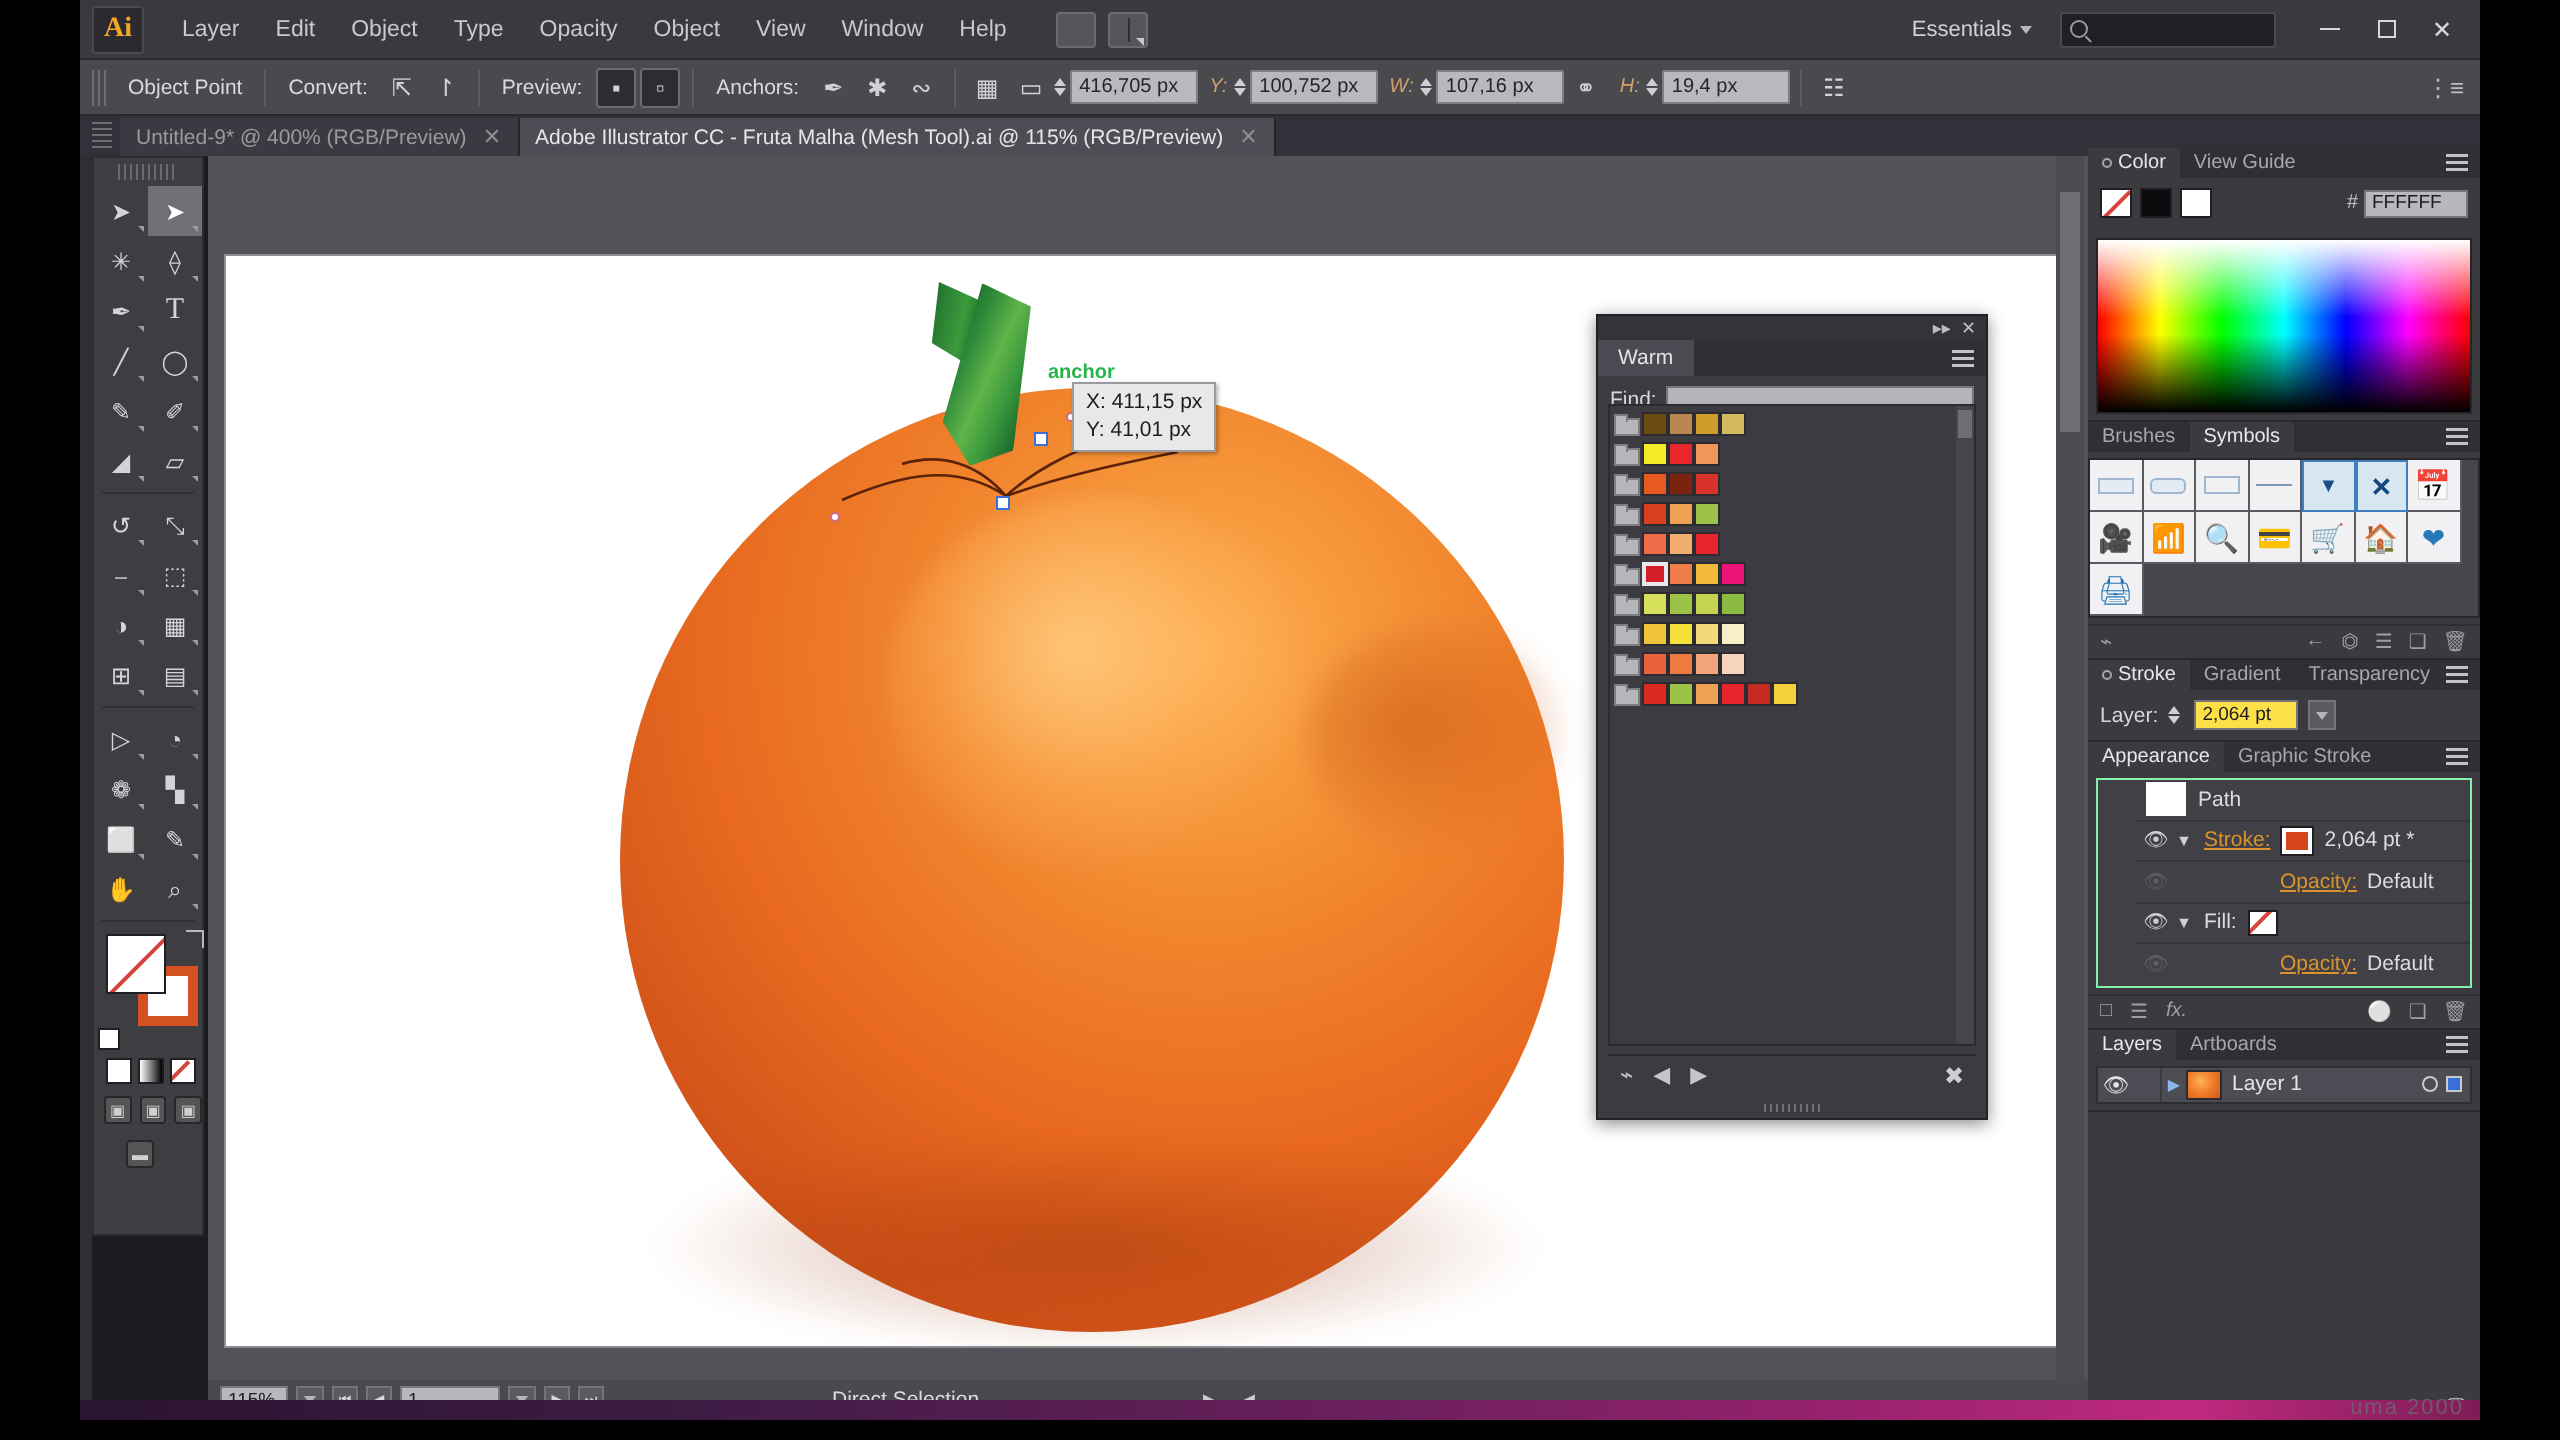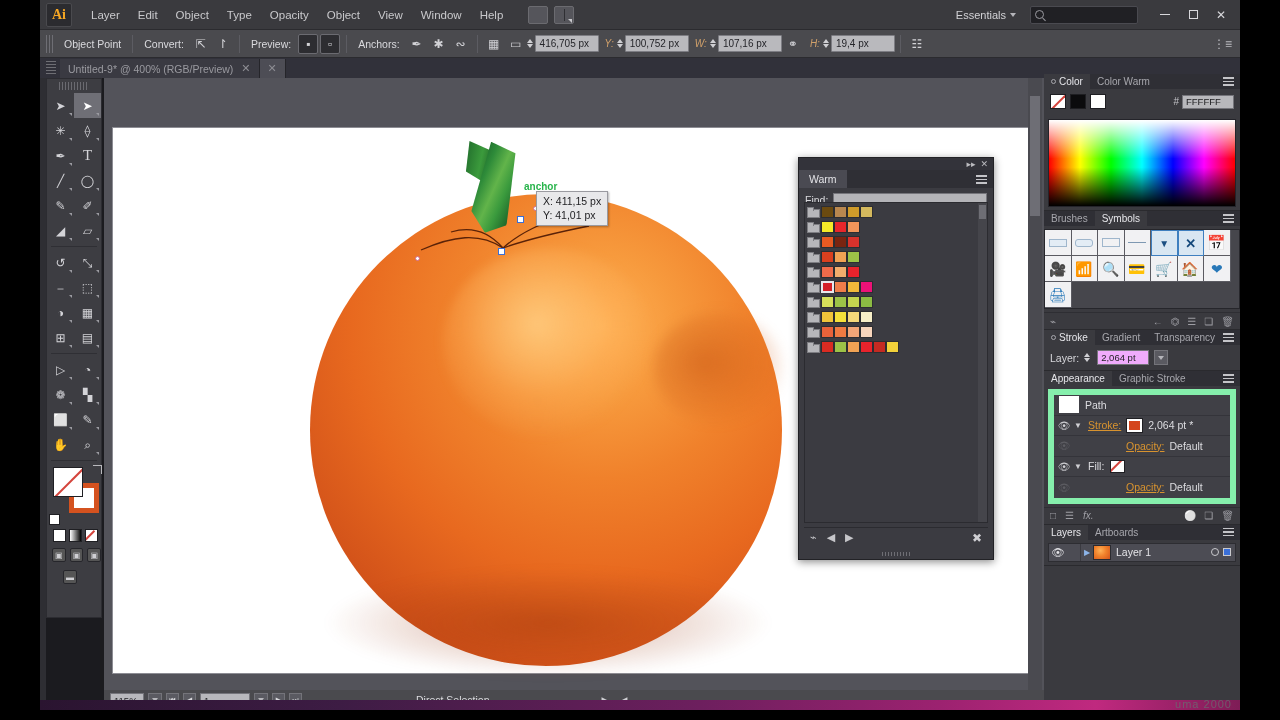--- a/index.html
+++ b/index.html
@@ -269,25 +269,25 @@
   .sym-cell { width:26.5px; height:26px; border-right:1px solid #5a5a61; border-bottom:1px solid #5a5a61;
     display:flex;align-items:center;justify-content:center; background:#f1f1f3; }
   .sym-cell.dark { background:#46464c; border-right:none; border-bottom:none; }
   .sym-cell.btn { background:#d8e6f2; border:1px solid #3f7fbf; }
   .pnl-footer { display:flex; align-items:center; gap:9px; height:17px; padding:0 6px; color:#9e9ea4; font-size:10px;
     background:#3a3a3f; border-top:1px solid #2e2e33;}
   .pnl-footer .right { margin-left:auto; display:flex; gap:8px; }
 
   .weight-row { display:flex; align-items:center; gap:5px; }
   .weight-row label { font-size:10.5px; color:#d6d6da; }
-  .wfield { width:52px;height:15px;background:#f0abfc;border:1px solid #75757b;color:#1d1d20;font-size:9.5px;
+  .wfield { width:52px;height:15px;background:#fde047;border:1px solid #75757b;color:#1d1d20;font-size:9.5px;
     display:flex;align-items:center;padding-left:3px;}
   .drop-btn { width:14px;height:15px;background:#5a5a61;border:1px solid #74747a;display:flex;align-items:center;justify-content:center;}
 
-  .app-list { border:6px solid #86efac; background:#404046; }
+  .app-list { border:1px solid #86efac; background:#404046;padding-left:19px; }
   .app-row { display:flex; align-items:center; height:20.5px; border-bottom:1px solid #34343a; font-size:10.5px; color:#dcdce0; }
   .app-row .eye { width:20px; text-align:center; color:#cfcfd3; font-size:10px; }
   .app-row .eye.dim { color:#5d5d63; }
   .app-row .arw { width:14px; color:#cfcfd3; font-size:8px; }
   .app-row .lbl { color:#d8932f; text-decoration:underline; }
   .app-row .lbl.plain { color:#dcdce0; text-decoration:none; }
   .app-row .chipbox { width:15px;height:13px;border:1px solid #1f1f23; margin:0 6px; }
   .app-row .val { color:#dcdce0; }
   .app-thumb { width:20px;height:17px;background:#fff;border:1px solid #22222700; margin:0 6px 0 5px; }
 
@@ -412,20 +412,21 @@
     <div class="opt-right">⋮≡</div>
   </div>
 
   <div class="tabbar">
     <div class="tab-grip"></div>
     <div class="doc-tab">
       <span>Untitled-9* @ 400% (RGB/Preview)</span>
       <span class="tab-close">✕</span>
     </div>
     <div class="doc-tab active">
+      <span>Adobe Illustrator CC - Fruta Malha (Mesh Tool).ai @ 115% (RGB/Preview)</span>
       <span class="tab-close">✕</span>
     </div>
   </div>
 
   <div class="left-strip"></div>
 
   <div class="toolbar">
     <div class="tb-grip"></div>
     <div class="tb-grid">
       <div class="tool">➤</div>
@@ -624,21 +625,21 @@
 
   <div class="dock">
 
     <div class="pnl">
       <div class="pnl-tabs">
         <div class="pnl-tab active">
           <span class="dotmark"></span>
           <span>Color</span>
         </div>
         <div class="pnl-tab">
-          <span>Color Warm</span>
+          <span>View Guide</span>
         </div>
         <div class="pnl-menu"></div>
       </div>
       <div class="pnl-body">
         <div class="color-row">
           <div class="cs-none"></div>
           <div class="cs-black"></div>
           <div class="cs-white"></div>
           <div class="hex-wrap">
             <span class="hex-hash">#</span>

